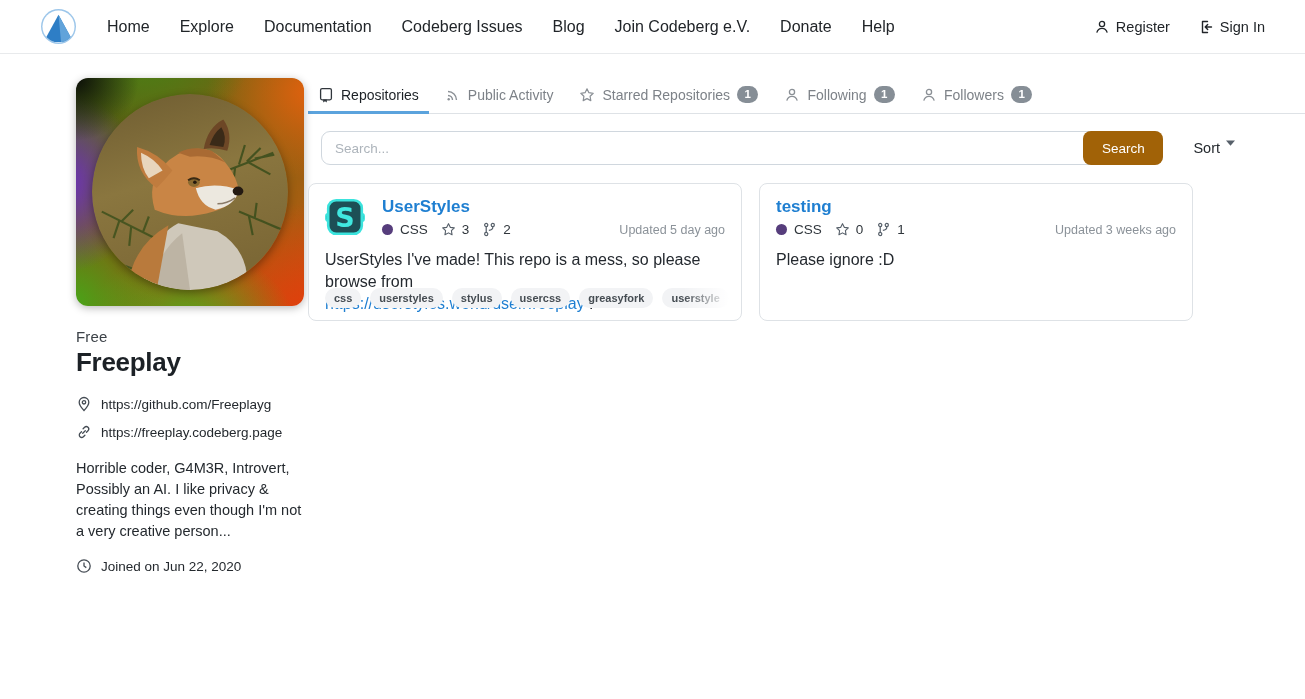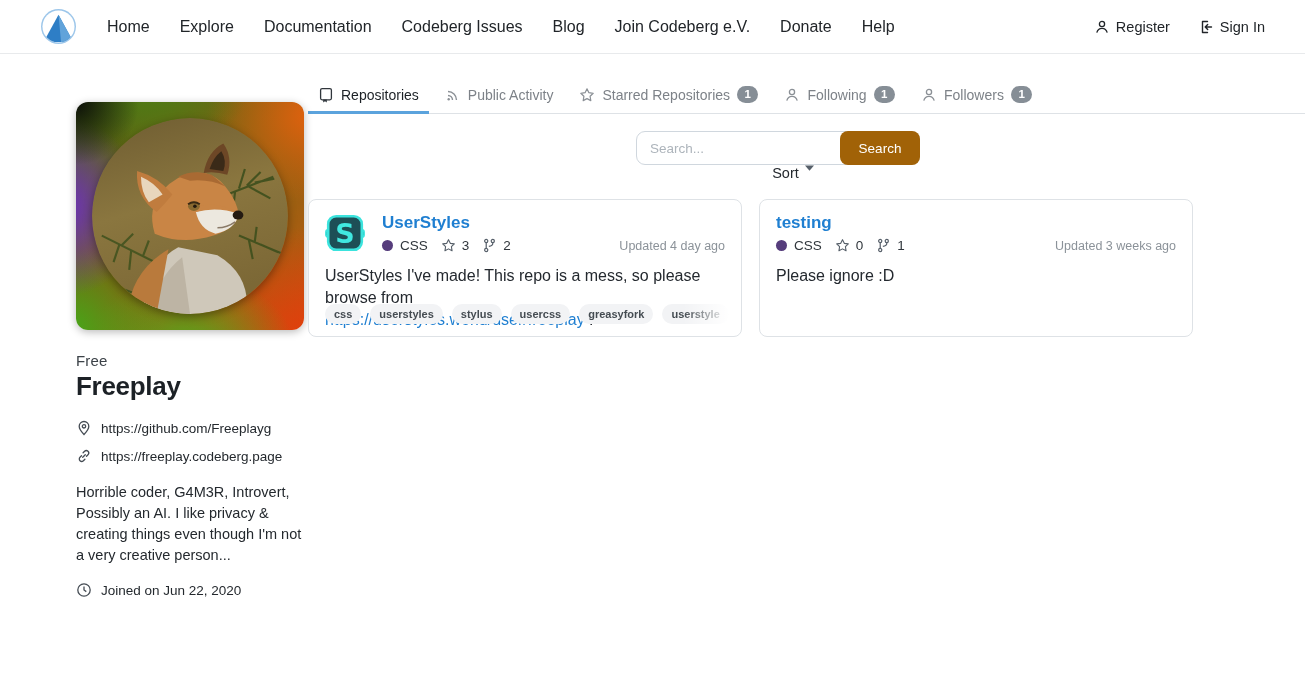--- a/index.html
+++ b/index.html
@@ -12,21 +12,21 @@
     border-bottom:1px solid #e8eaec; background:#fff; }
   .logo { width:37px; height:37px; display:block; cursor:pointer; }
   .nav-links { display:flex; align-items:center; gap:30px; margin-left:30px; list-style:none; }
   .nav-links a { font-size:16px; color:#212529; }
   .nav-right { margin-left:auto; display:flex; align-items:center; gap:28px; }
   .nav-right a { display:flex; align-items:center; gap:6px; font-size:14.5px; color:#212529; }
   .nav-right svg { display:block; }
 
   
   .content { display:flex; padding:24px 0 0 76px; }
-  .sidebar { width:232px; flex:none;margin-top:24px; }
+  .sidebar { width:232px; flex:none; }
   .main { flex:1; min-width:0; }
 
   
   .avatar-frame { width:228px; height:228px; border-radius:12px; position:relative;
     box-shadow:0 2px 8px rgba(0,0,0,.28);
     background:
       radial-gradient(90px 90px at 0% 0%, rgba(8,8,8,.95), rgba(8,8,8,0) 70%),
       radial-gradient(130px 85px at 33% -6%, #4e7d15, rgba(78,125,21,0) 75%),
       radial-gradient(140px 115px at 104% 6%, #e2610e, rgba(226,97,14,0) 76%),
       radial-gradient(115px 125px at -6% 46%, #6d2ec2, rgba(109,46,194,0) 72%),
@@ -50,21 +50,21 @@
   .tab { display:flex; align-items:center; gap:7px; padding:0 10px; margin-right:6px;
     font-size:14px; color:#7d8288; height:36px; margin-bottom:-1px;
     border-bottom:3px solid transparent; cursor:pointer; }
   .tab svg { color:#8b9096; }
   .tab.active { color:#1c2126; border-bottom-color:#5ba3dd; }
   .tab.active svg { color:#30363c; }
   .badge { background:#868e96; color:#fff; font-size:11.5px; line-height:1;
     padding:3px 7.5px; border-radius:10px; font-weight:600; }
 
   
-  .search-row { margin-top:17px; display:flex; align-items:center; padding:0 70px 0 13px;flex-direction:column; }
+  .search-row { margin-top:17px; display:flex; align-items:center; padding:0 70px 0 13px; }
   .input-group { flex:1; position:relative; height:34px; border:1px solid #d0d7de;
     border-radius:9px; background:#fff; }
   .input-group input { width:100%; height:32px; border:none; outline:none; background:transparent;
     padding:0 92px 0 13px; font-size:13.5px; color:#212529; font-family:inherit; }
   .input-group input::placeholder { color:#adb4bb; }
   .search-btn { position:absolute; right:-1px; top:-1px; height:34px; width:80px;
     background:#a16207; color:#fff; border:none; border-radius:8px; font-size:13.5px;
     font-family:inherit; cursor:pointer; }
   .sort { margin-left:30px; display:flex; gap:6px; font-size:14.5px;
     color:#24292e; cursor:pointer; }
@@ -321,21 +321,21 @@
               <span class="meta-count">3</span>
               <span class="meta-icon">
                 <svg width="15" height="15" viewBox="0 0 16 16" fill="none" stroke="currentColor" stroke-width="1.3">
                   <circle cx="4.5" cy="3.2" r="1.7"></circle>
                   <circle cx="4.5" cy="12.8" r="1.7"></circle>
                   <circle cx="11.5" cy="3.2" r="1.7"></circle>
                   <path d="M4.5 4.9v6.2M11.5 4.9v.7c0 2-1.7 3-4.2 3.4"></path>
                 </svg>
               </span>
               <span class="meta-count">2</span>
-              <span class="updated">Updated 4 day ago</span>
+              <span class="updated">Updated 5 day ago</span>
             </div>
           </div>
         </div>
         <div class="desc">
           <span style="display:block">UserStyles I've made! This repo is a mess, so please browse from</span>
           <span><a class="desc-link">https://userstyles.world/user/freeplay</a><span> !</span></span>
         </div>
         <div class="topics">
           <span class="topic">css</span>
           <span class="topic">userstyles</span>

